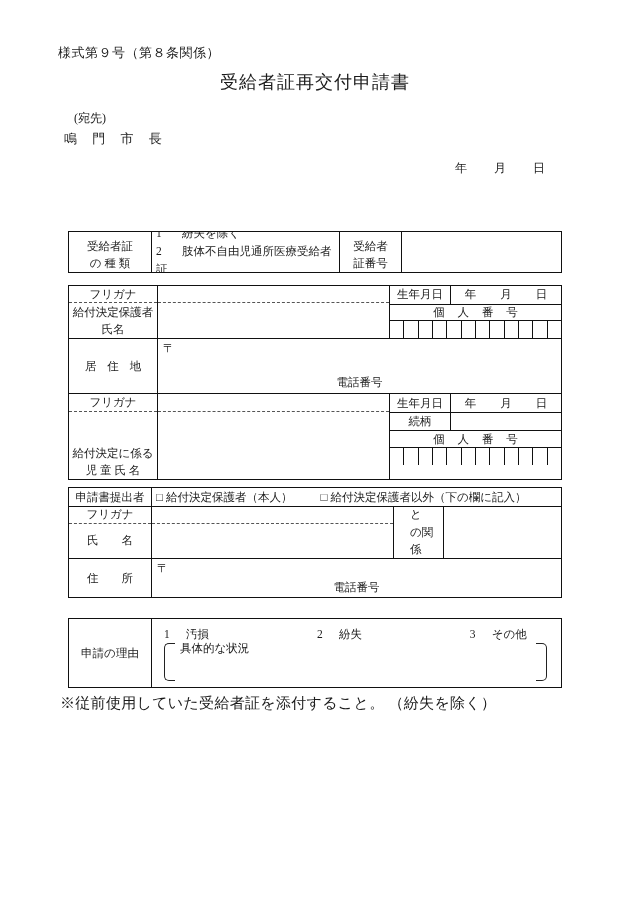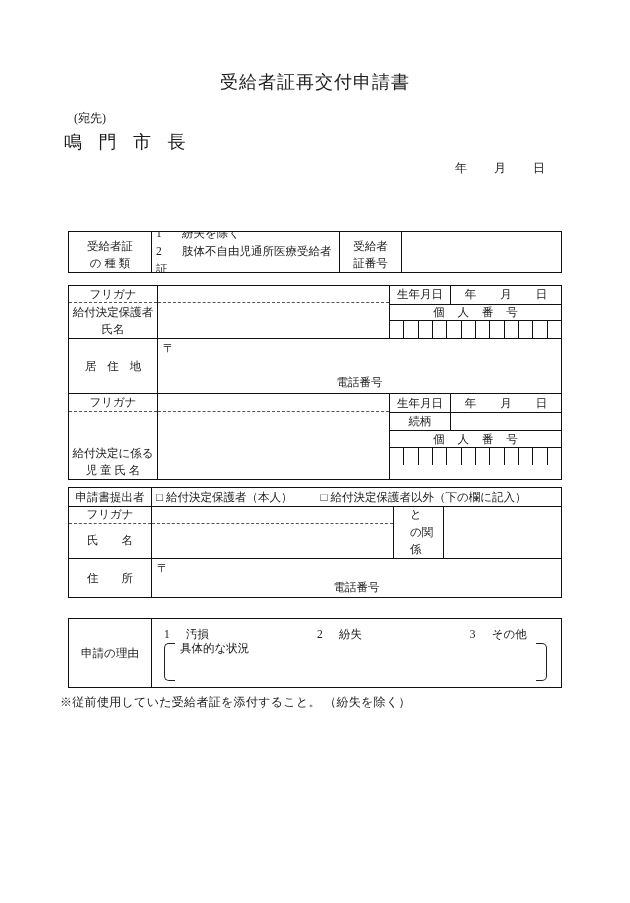--- a/index.html
+++ b/index.html
@@ -39,21 +39,21 @@
   .addressee-label {
     position: absolute;
     left: 74px;
     top: 110px;
     font-size: 12px;
   }
   .addressee-name {
     position: absolute;
     left: 64px;
     top: 130px;
-    font-size: 18px;
+    font-size: 13px;
     letter-spacing: 6px;
   }
   .date-line {
     position: absolute;
     left: 455px;
     top: 160px;
     font-size: 12px;
     letter-spacing: 1px;
   }
   .date-line span { display: inline-block; }
@@ -63,21 +63,21 @@
     position: absolute;
     left: 70px;
     top: 196px;
     font-size: 13px;
     letter-spacing: 0.6px;
   }
   .footnote {
     position: absolute;
     left: 60px;
     top: 694px;
-    font-size: 12px;
+    font-size: 15px;
     letter-spacing: 0.3px;
   }
 
   
   .tbl {
     position: absolute;
     border: 1px solid #111;
     box-sizing: border-box;
     background: #fff;
   }
@@ -216,20 +216,21 @@
     left: 16px;
     top: -2px;
     font-size: 11.5px;
   }
 </style>
 </head>
 <body>
 
 <div id="page">
 
+  <div class="form-no">様式第９号（第８条関係）</div>
   <div class="doc-title">受給者証再交付申請書</div>
   <div class="addressee-label">(宛先)</div>
   <div class="addressee-name">鳴 門 市 長</div>
 
   <div class="date-line">
     <span class="date-y">年</span><span class="date-m">月</span><span class="date-d">日</span>
   </div>
 
 
   <div class="tbl" id="tbl-type">

